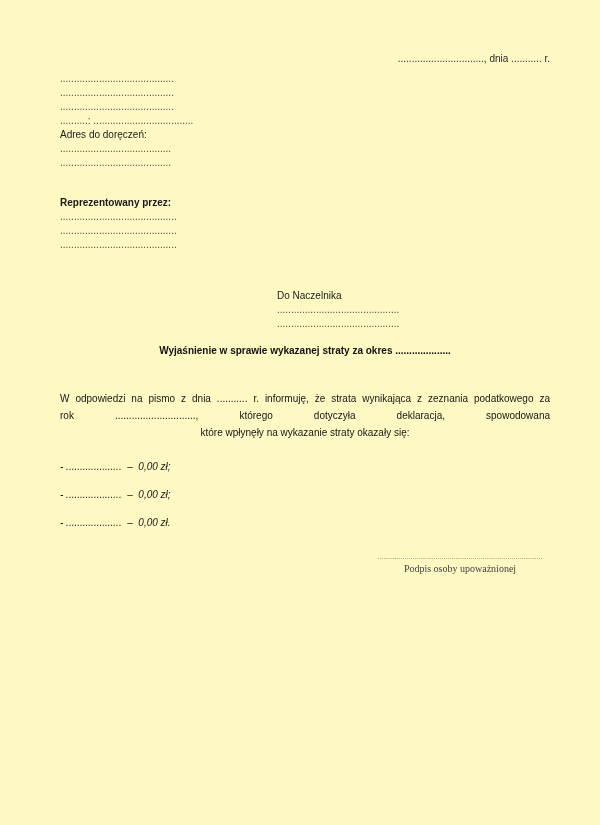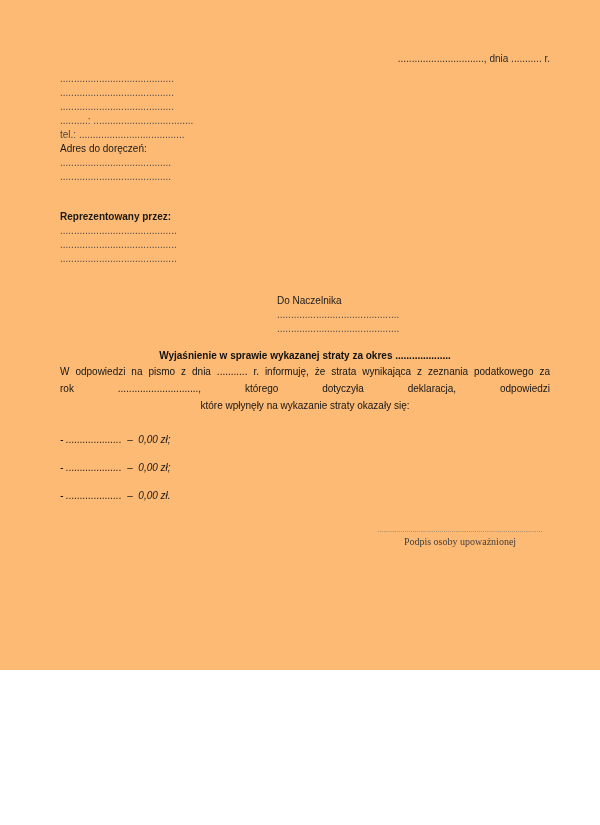--- a/index.html
+++ b/index.html
@@ -1,44 +1,44 @@
 <!DOCTYPE html>
 <html><head>
 <meta charset="utf-8">
 <style>
   * { box-sizing: border-box; margin: 0; padding: 0; }
   html, body { background: #ffffff; }
   body { width: 600px; height: 825px; overflow: hidden; }
   .page {
-    width: 600px; height: 670px;
-    background: #fdba74;
+    width: 600px; height: 825px;
+    background: #fef9c3;
     font-family: "Liberation Sans", "DejaVu Sans", sans-serif;
     font-size: 10px;
     line-height: 14px;
     color: #161616;
     padding: 52px 50px 0 60px;
   }
   .date-line { text-align: right; white-space: pre; color: #2a2a2a; }
   .sender-block { margin-top: 6px; }
   .dots-line { color: #4b4b4b; white-space: pre; }
   .block-label { color: #1a1a1a; }
   .bold { font-weight: bold; }
   .delivery-block { }
   .delivery-block .dots-line:first-of-type { margin-top: 5px; }
   .repr-block { margin-top: 26px; }
   .repr-block .dots-line:first-of-type { margin-top: 3px; }
-  .recipient-block { margin-top: 28px; margin-left: 217px; }
+  .recipient-block { margin-top: 37px; margin-left: 217px; }
   .doc-title {
     margin-top: 13px;
     text-align: center;
     font-weight: bold;
     white-space: pre;
     color: #111;
   }
-  .body-paragraph { line-height: 17px; }
+  .body-paragraph { margin-top: 32px; line-height: 17px; }
   .jline { text-align: justify; text-align-last: justify; }
   .nline { text-align: center; white-space: pre; }
   .loss-items { margin-top: 19px; font-style: italic; }
   .loss-item { white-space: pre; line-height: 14px; margin-bottom: 14px; }
   .closing-paragraph { margin-top: 12px; line-height: 17px; }
   .closing-paragraph .nline { white-space: nowrap; }
   .signature-block {
     margin-top: 23px;
     margin-left: auto;
     margin-right: 4px;
@@ -65,21 +65,20 @@
 
 <div class="page">
 
   <div class="date-line">..............................., dnia ........... r.</div>
 
   <div class="sender-block">
     <div class="dots-line">.........................................</div>
     <div class="dots-line">.........................................</div>
     <div class="dots-line">.........................................</div>
     <div class="dots-line">..........: ....................................</div>
-    <div class="dots-line">tel.: ......................................</div>
   </div>
 
   <div class="delivery-block">
     <div class="block-label">Adres do doręczeń:</div>
     <div class="dots-line">........................................</div>
     <div class="dots-line">........................................</div>
   </div>
 
   <div class="repr-block">
     <div class="block-label bold">Reprezentowany przez:</div>
@@ -91,21 +90,21 @@
   <div class="recipient-block">
     <div class="block-label">Do Naczelnika</div>
     <div class="dots-line">............................................</div>
     <div class="dots-line">............................................</div>
   </div>
 
   <div class="doc-title">Wyjaśnienie w sprawie wykazanej straty za okres ....................</div>
 
   <div class="body-paragraph">
     <div class="jline">W odpowiedzi na pismo z dnia ........... r. informuję, że strata wynikająca z zeznania podatkowego za</div>
-    <div class="jline">rok ............................., którego dotyczyła deklaracja, odpowiedzi</div>
+    <div class="jline">rok ............................., którego dotyczyła deklaracja, spowodowana</div>
     <div class="nline">które wpłynęły na wykazanie straty okazały się:</div>
   </div>
 
   <div class="loss-items">
     <div class="loss-item">- ....................  –  0,00 zł;</div>
     <div class="loss-item">- ....................  –  0,00 zł;</div>
     <div class="loss-item">- ....................  –  0,00 zł.</div>
   </div>
 
 

